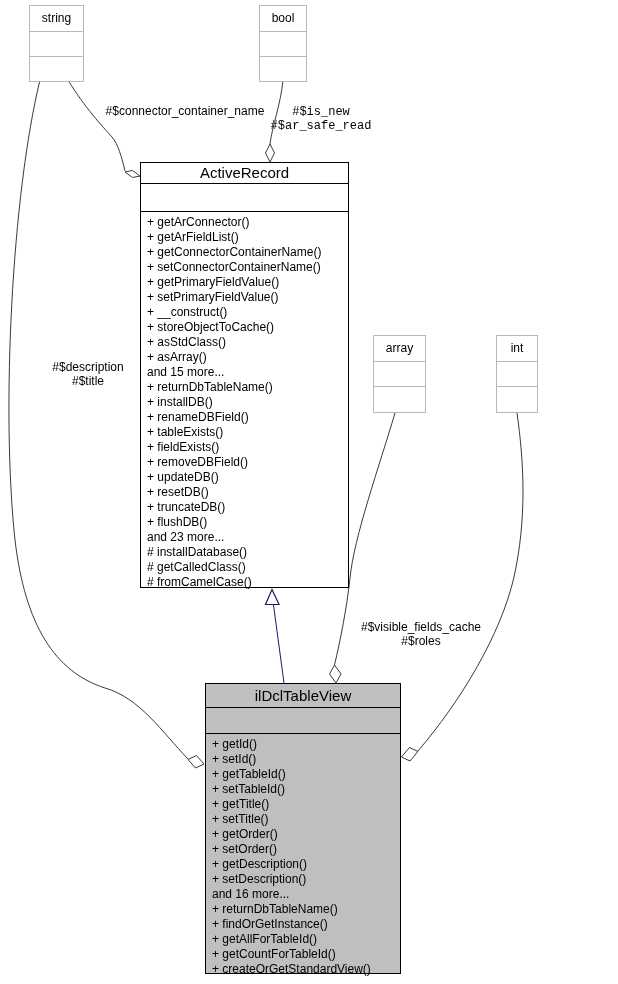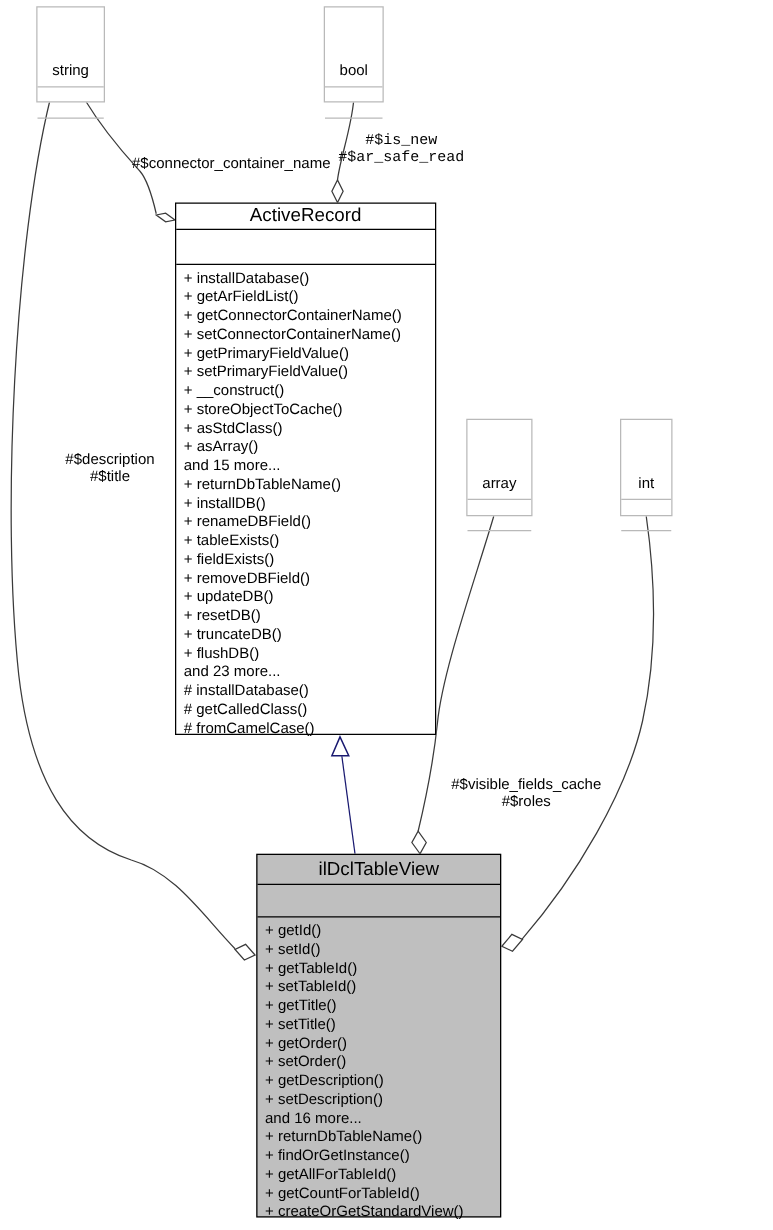--- a/index.html
+++ b/index.html
@@ -27,21 +27,21 @@
   }
   .class-attrs { border-bottom:1px solid var(--color-class_border,#000); }
   .class-members { font-size:12px; padding:3px 3px 0 6px; }
   .member-row { height:15px; line-height:15px; white-space:nowrap; overflow:hidden; }
 
   .type-box {
     position:absolute; box-sizing:border-box; background:#ffffff;
     border:1px solid var(--color-primitive_border,#b9b9b9);
     font-size:12px;
   }
-  .type-title { text-align:center; line-height:25px; height:25px;margin-top:38px; }
+  .type-title { text-align:center; line-height:25px; height:25px; }
   .type-row { height:24px; border-top:1px solid var(--color-primitive_border,#b9b9b9); }
 
   .edge-label { position:absolute; font-size:12px; line-height:14px; text-align:center; white-space:nowrap; }
 </style>
 </head>
 <body>
 
 <div class="canvas">
 
   <svg class="edges" viewBox="0 0 618 984">
@@ -86,21 +86,21 @@
   <div class="type-box" style="left:496px;top:335px;width:42px;height:78px;">
     <div class="type-title">int</div>
     <div class="type-row"></div>
     <div class="type-row"></div>
   </div>
 
   <div class="class-box" style="left:140px;top:162px;width:209px;height:426px;">
     <div class="class-title" style="height:20px;line-height:20px;">ActiveRecord</div>
     <div class="class-attrs" style="height:27px;"></div>
     <div class="class-members">
-        <div class="member-row">+ installDatabase()</div>
+        <div class="member-row">+ getArConnector()</div>
         <div class="member-row">+ getArFieldList()</div>
         <div class="member-row">+ getConnectorContainerName()</div>
         <div class="member-row">+ setConnectorContainerName()</div>
         <div class="member-row">+ getPrimaryFieldValue()</div>
         <div class="member-row">+ setPrimaryFieldValue()</div>
         <div class="member-row">+ __construct()</div>
         <div class="member-row">+ storeObjectToCache()</div>
         <div class="member-row">+ asStdClass()</div>
         <div class="member-row">+ asArray()</div>
         <div class="member-row">and 15 more...</div>
@@ -137,21 +137,21 @@
         <div class="member-row">+ setDescription()</div>
         <div class="member-row">and 16 more...</div>
         <div class="member-row">+ returnDbTableName()</div>
         <div class="member-row">+ findOrGetInstance()</div>
         <div class="member-row">+ getAllForTableId()</div>
         <div class="member-row">+ getCountForTableId()</div>
         <div class="member-row">+ createOrGetStandardView()</div>
       </div>
   </div>
 
-  <div class="edge-label" style="left:95px;top:123px;width:180px;">
+  <div class="edge-label" style="left:95px;top:104px;width:180px;">
     <div>#$connector_container_name</div>
   </div>
 
   <div class="edge-label" style="left:270px;top:105px;width:102px;font-family:Liberation Mono, monospace;">
     <div>#$is_new</div>
     <div>#$ar_safe_read</div>
   </div>
 
   <div class="edge-label" style="left:38px;top:360px;width:100px;">
     <div>#$description</div>

